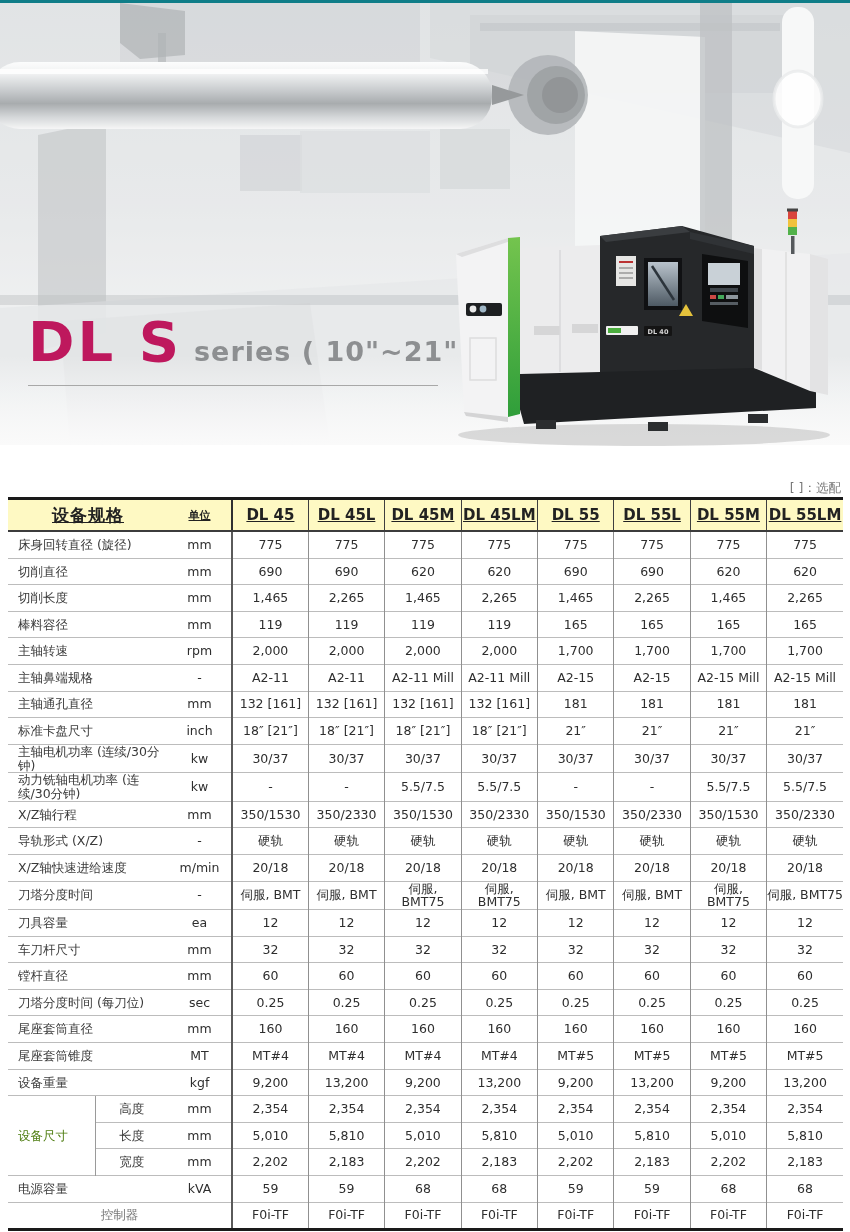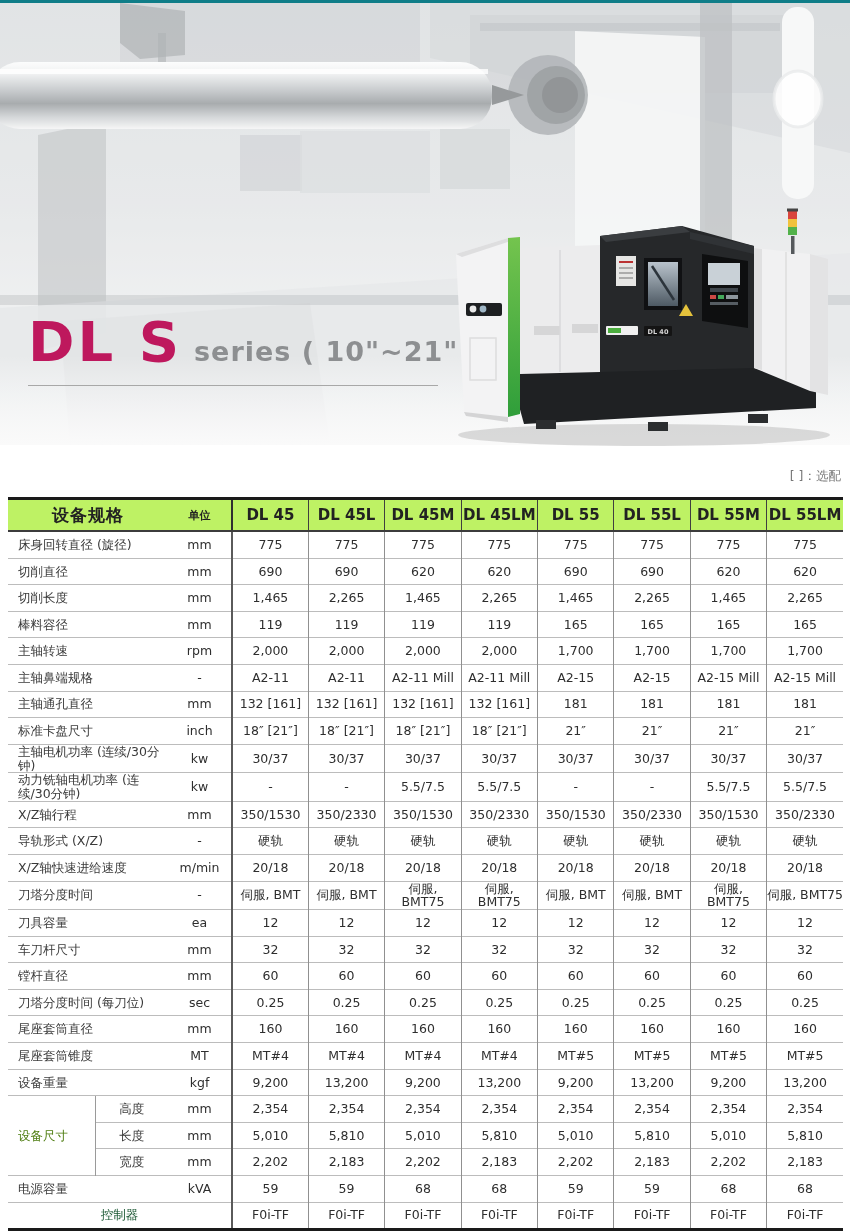--- a/index.html
+++ b/index.html
@@ -17,41 +17,41 @@
   .hero{position:relative;height:442px;background:#e9ebec;overflow:visible;}
   .hero-photo{position:absolute;left:0;top:0;width:850px;height:442px;display:block;}
   .hero-title{position:absolute;left:28px;top:306px;white-space:nowrap;}
   .t-main{font-size:56px;font-weight:800;color:#be185d;letter-spacing:3px;}
   .t-sub{font-size:27px;font-weight:600;color:#8d8f91;margin-left:12px;letter-spacing:1px;}
   .title-rule{position:absolute;left:28px;top:382px;width:410px;height:1px;background:#a8a8a8;}
   .machine{position:absolute;left:448px;top:205px;width:402px;height:243px;display:block;}
 
   
   .note-band{height:52px;display:flex;align-items:flex-end;justify-content:flex-end;
-    padding:0 9px 12px 0;box-sizing:border-box;font-size:12.5px;color:#777;}
+    padding:0 9px 0 0;box-sizing:border-box;font-size:12.5px;color:#777;}
 
   
   table.spec{margin-left:8px;width:835px;border-collapse:collapse;table-layout:fixed;
     border-top:3px solid #1a1a1a;border-bottom:3px solid #1a1a1a;}
   col.c-grp{width:87px}
   col.c-sub{width:73px}
   col.c-unit{width:64px}
-  thead th{height:30px;background:#bef264;color:#222;vertical-align:middle;
-    border-bottom:2px solid #3c3c3c;padding:0;}
+  thead th{height:30px;background:#fef9c3;color:#222;vertical-align:middle;
+    border-bottom:2px solid #3c3c3c;padding:0;text-decoration:underline;}
   th.h-spec{font-size:17px;font-weight:700;letter-spacing:1px;}
   th.h-unit{font-size:11px;font-weight:700;}
   th.h-model{font-size:15px;font-weight:700;border-left:1px solid #3f3f3f;}
   th.h-model.first{border-left:2px solid #2f2f2f;}
   tbody td{height:25.6px;border-top:1px solid #bcbcbc;font-size:12.5px;color:#2e2e2e;
     text-align:center;vertical-align:middle;padding:0;line-height:1.1;}
   tbody tr:first-child td{border-top:none;}
   td.label{text-align:left;padding-left:10px;color:#3a3a3a;}
   td.grp{text-align:left;padding-left:10px;color:#4d7c0f;}
   td.sub{text-align:center;border-left:1px solid #9a9a9a;color:#3a3a3a;}
-  td.ctrl{text-align:center;color:#14532d;}
+  td.ctrl{text-align:center;color:#737373;}
   td.val{border-left:1px solid #909090;}
   td.val.first{border-left:2px solid #5a5a5a;}
 </style>
 </head>
 <body>
 
 <div class="page">
 
   <div class="top-strip"></div>
 

